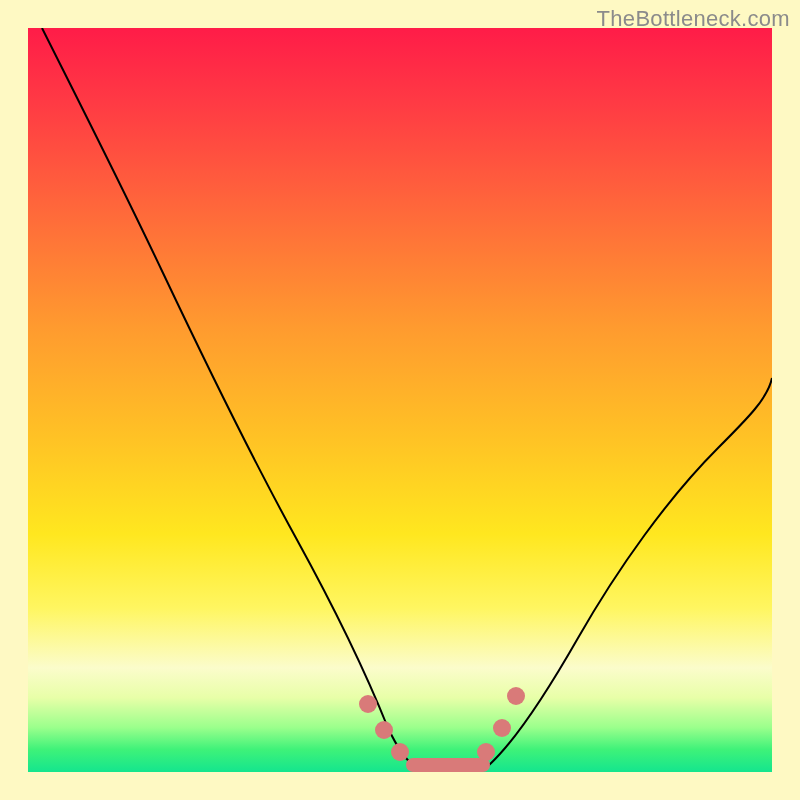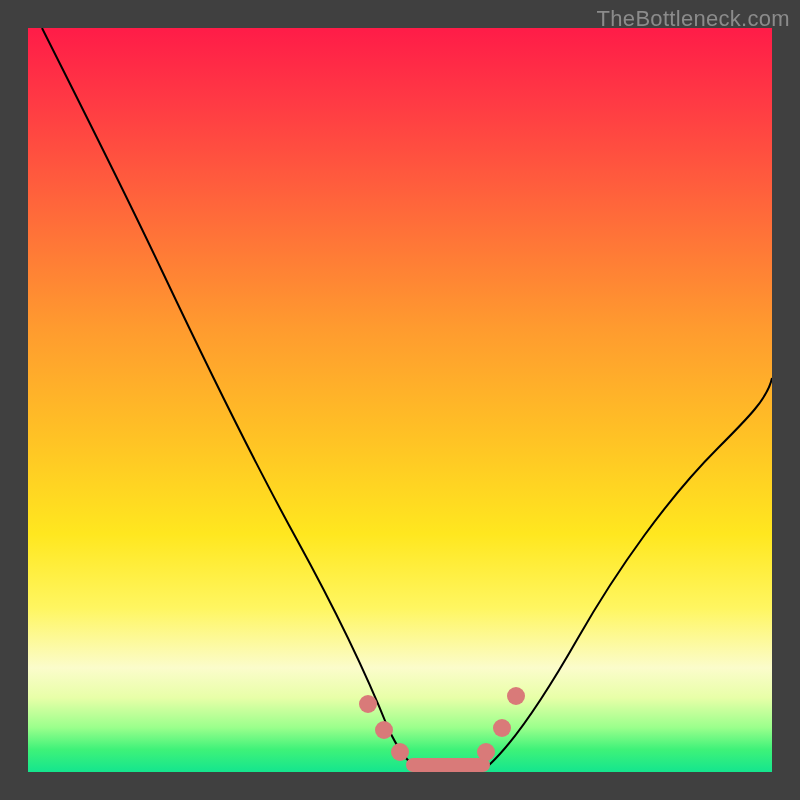--- a/index.html
+++ b/index.html
@@ -8,21 +8,21 @@
     width: 800px;
     height: 800px;
     background: #000;
     overflow: hidden;
     font-family: Arial, Helvetica, sans-serif;
   }
   .frame {
     position: relative;
     width: 800px;
     height: 800px;
-    background: #404040;
+    background: #fef9c3;
   }
   .plot-area {
     position: absolute;
     left: 28px;
     top: 28px;
     width: 744px;
     height: 744px;
     
     background: linear-gradient(
       to bottom,

